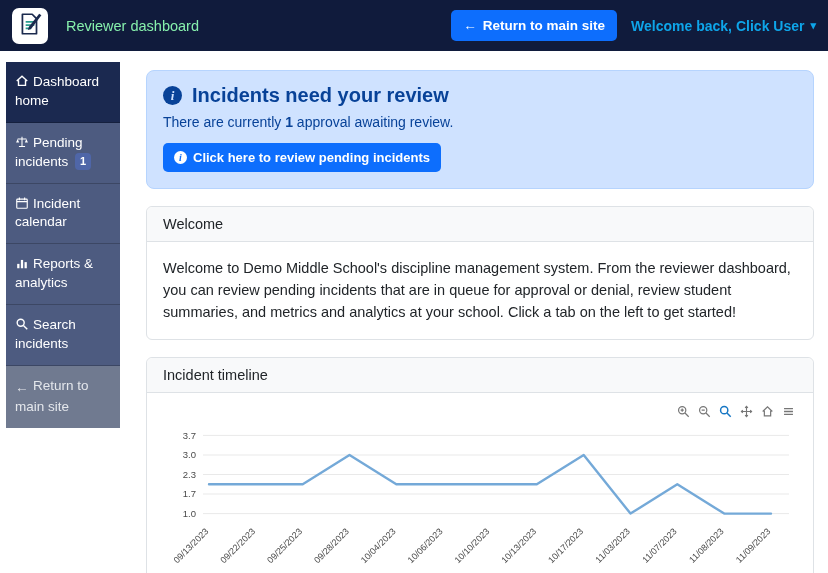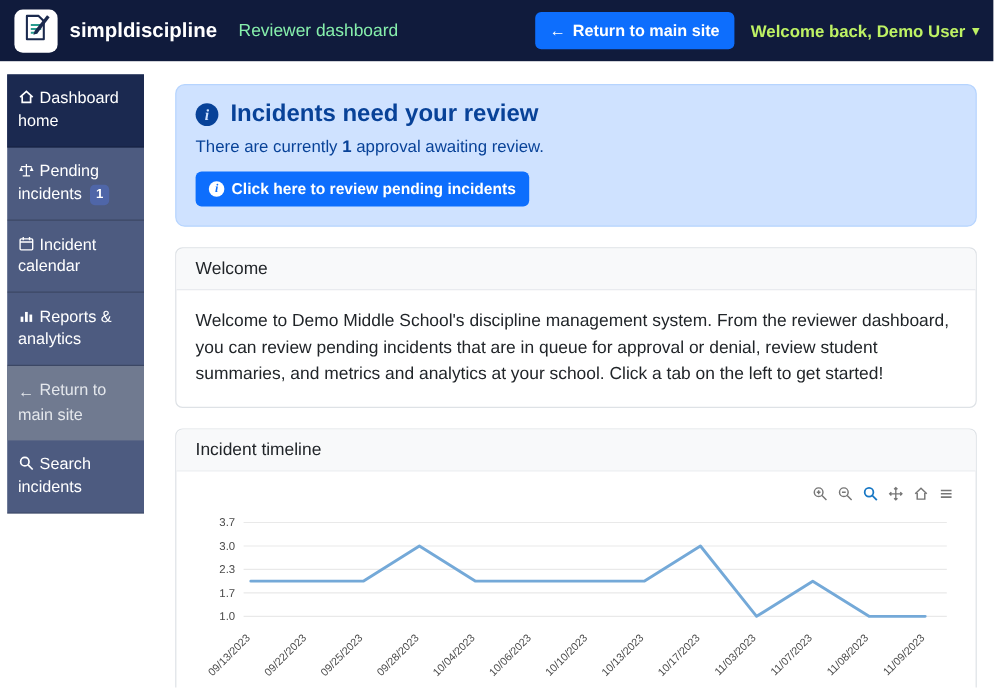--- a/index.html
+++ b/index.html
@@ -19,21 +19,21 @@
   }
   .brand { color:#fff; font-weight:700; font-size:17px; margin-left:10px; }
   .subtitle { color:#86efac; font-size:14.5px; margin-left:18px; }
   .nav-right { margin-left:auto; display:flex; align-items:center; gap:14px; }
   .btn {
     background:var(--primary,#0d6efd); color:#fff; border:none; border-radius:5px;
     font-weight:600; font-family:inherit; cursor:pointer;
     display:inline-flex; align-items:center; gap:6px;
   }
   .return-btn { font-size:13.5px; padding:8px 12px; }
-  .welcome-user { color:#bef264; font-size:14px; font-weight:600; display:flex; align-items:center; gap:4px; cursor:pointer; }
+  .welcome-user { color:#0ea5e9; font-size:14px; font-weight:600; display:flex; align-items:center; gap:4px; cursor:pointer; }
   .user-name { font-weight:700; }
   .caret { font-size:11px; margin-left:2px; }
   
   .layout { display:flex; align-items:flex-start; }
   
   .sidebar { width:114px; margin:11px 0 18px 6px; background:var(--sidebar-bg,#4d5b80); flex:0 0 auto; }
   .side-item {
     padding:11px 9px; font-size:13.5px; color:#fff; line-height:1.4;
     border-bottom:1px solid rgba(0,0,0,0.22); cursor:pointer;
   }
@@ -86,30 +86,29 @@
 <header class="navbar">
   <div class="logo">
     <span>
       <svg width="26" height="26" viewBox="0 0 24 24">
         <path d="M5 3h9l4 4v14H5z" fill="#fff" stroke="#1b2a4e" stroke-width="1.6" stroke-linejoin="round"></path>
         <path d="M8 10h8M8 13h8M8 16h5" stroke="#2a9d8f" stroke-width="1.5"></path>
         <path d="M20.5 2.5L11 14.5l-1 3 3-1L22.5 4z" fill="#1b2a4e"></path>
       </svg>
     </span>
   </div>
-  <div class="brand">simpldiscipline</div>
   <div class="subtitle">Reviewer dashboard</div>
   <div class="nav-right">
     <button class="btn return-btn">
       <span>←</span>
       <span>Return to main site</span>
     </button>
     <div class="welcome-user">
       <span>Welcome back,</span>
-      <span class="user-name">Demo User</span>
+      <span class="user-name">Click User</span>
       <span class="caret">▾</span>
     </div>
   </div>
 </header>
 
 <div class="layout">
 
   <nav class="sidebar">
     <div class="side-item active">
       <span class="sicon">
@@ -143,32 +142,32 @@
       <span class="sicon">
         <svg width="14" height="14" viewBox="0 0 16 16">
             <g fill="#fff">
               <rect x="2.5" y="9" width="2.6" height="5"></rect>
               <rect x="6.7" y="4.5" width="2.6" height="9.5"></rect>
               <rect x="10.9" y="7" width="2.6" height="7"></rect>
             </g>
           </svg>
       </span><span>Reports &amp; analytics</span>
     </div>
-    <div class="side-item return">
-      <span class="sicon">←</span><span>Return to main site</span>
-    </div>
     <div class="side-item">
       <span class="sicon">
         <svg width="14" height="14" viewBox="0 0 16 16">
             <g stroke="#fff" stroke-width="1.6" fill="none">
               <circle cx="6.5" cy="6.5" r="4"></circle>
               <path d="M9.6 9.6L14 14"></path>
             </g>
           </svg>
       </span><span>Search incidents</span>
+    </div>
+    <div class="side-item return">
+      <span class="sicon">←</span><span>Return to main site</span>
     </div>
   </nav>
 
   <main class="main">
 
     <div class="alert">
       <div class="alert-title">
         <span class="info-circle">i</span>
         <span>Incidents need your review</span>
       </div>

